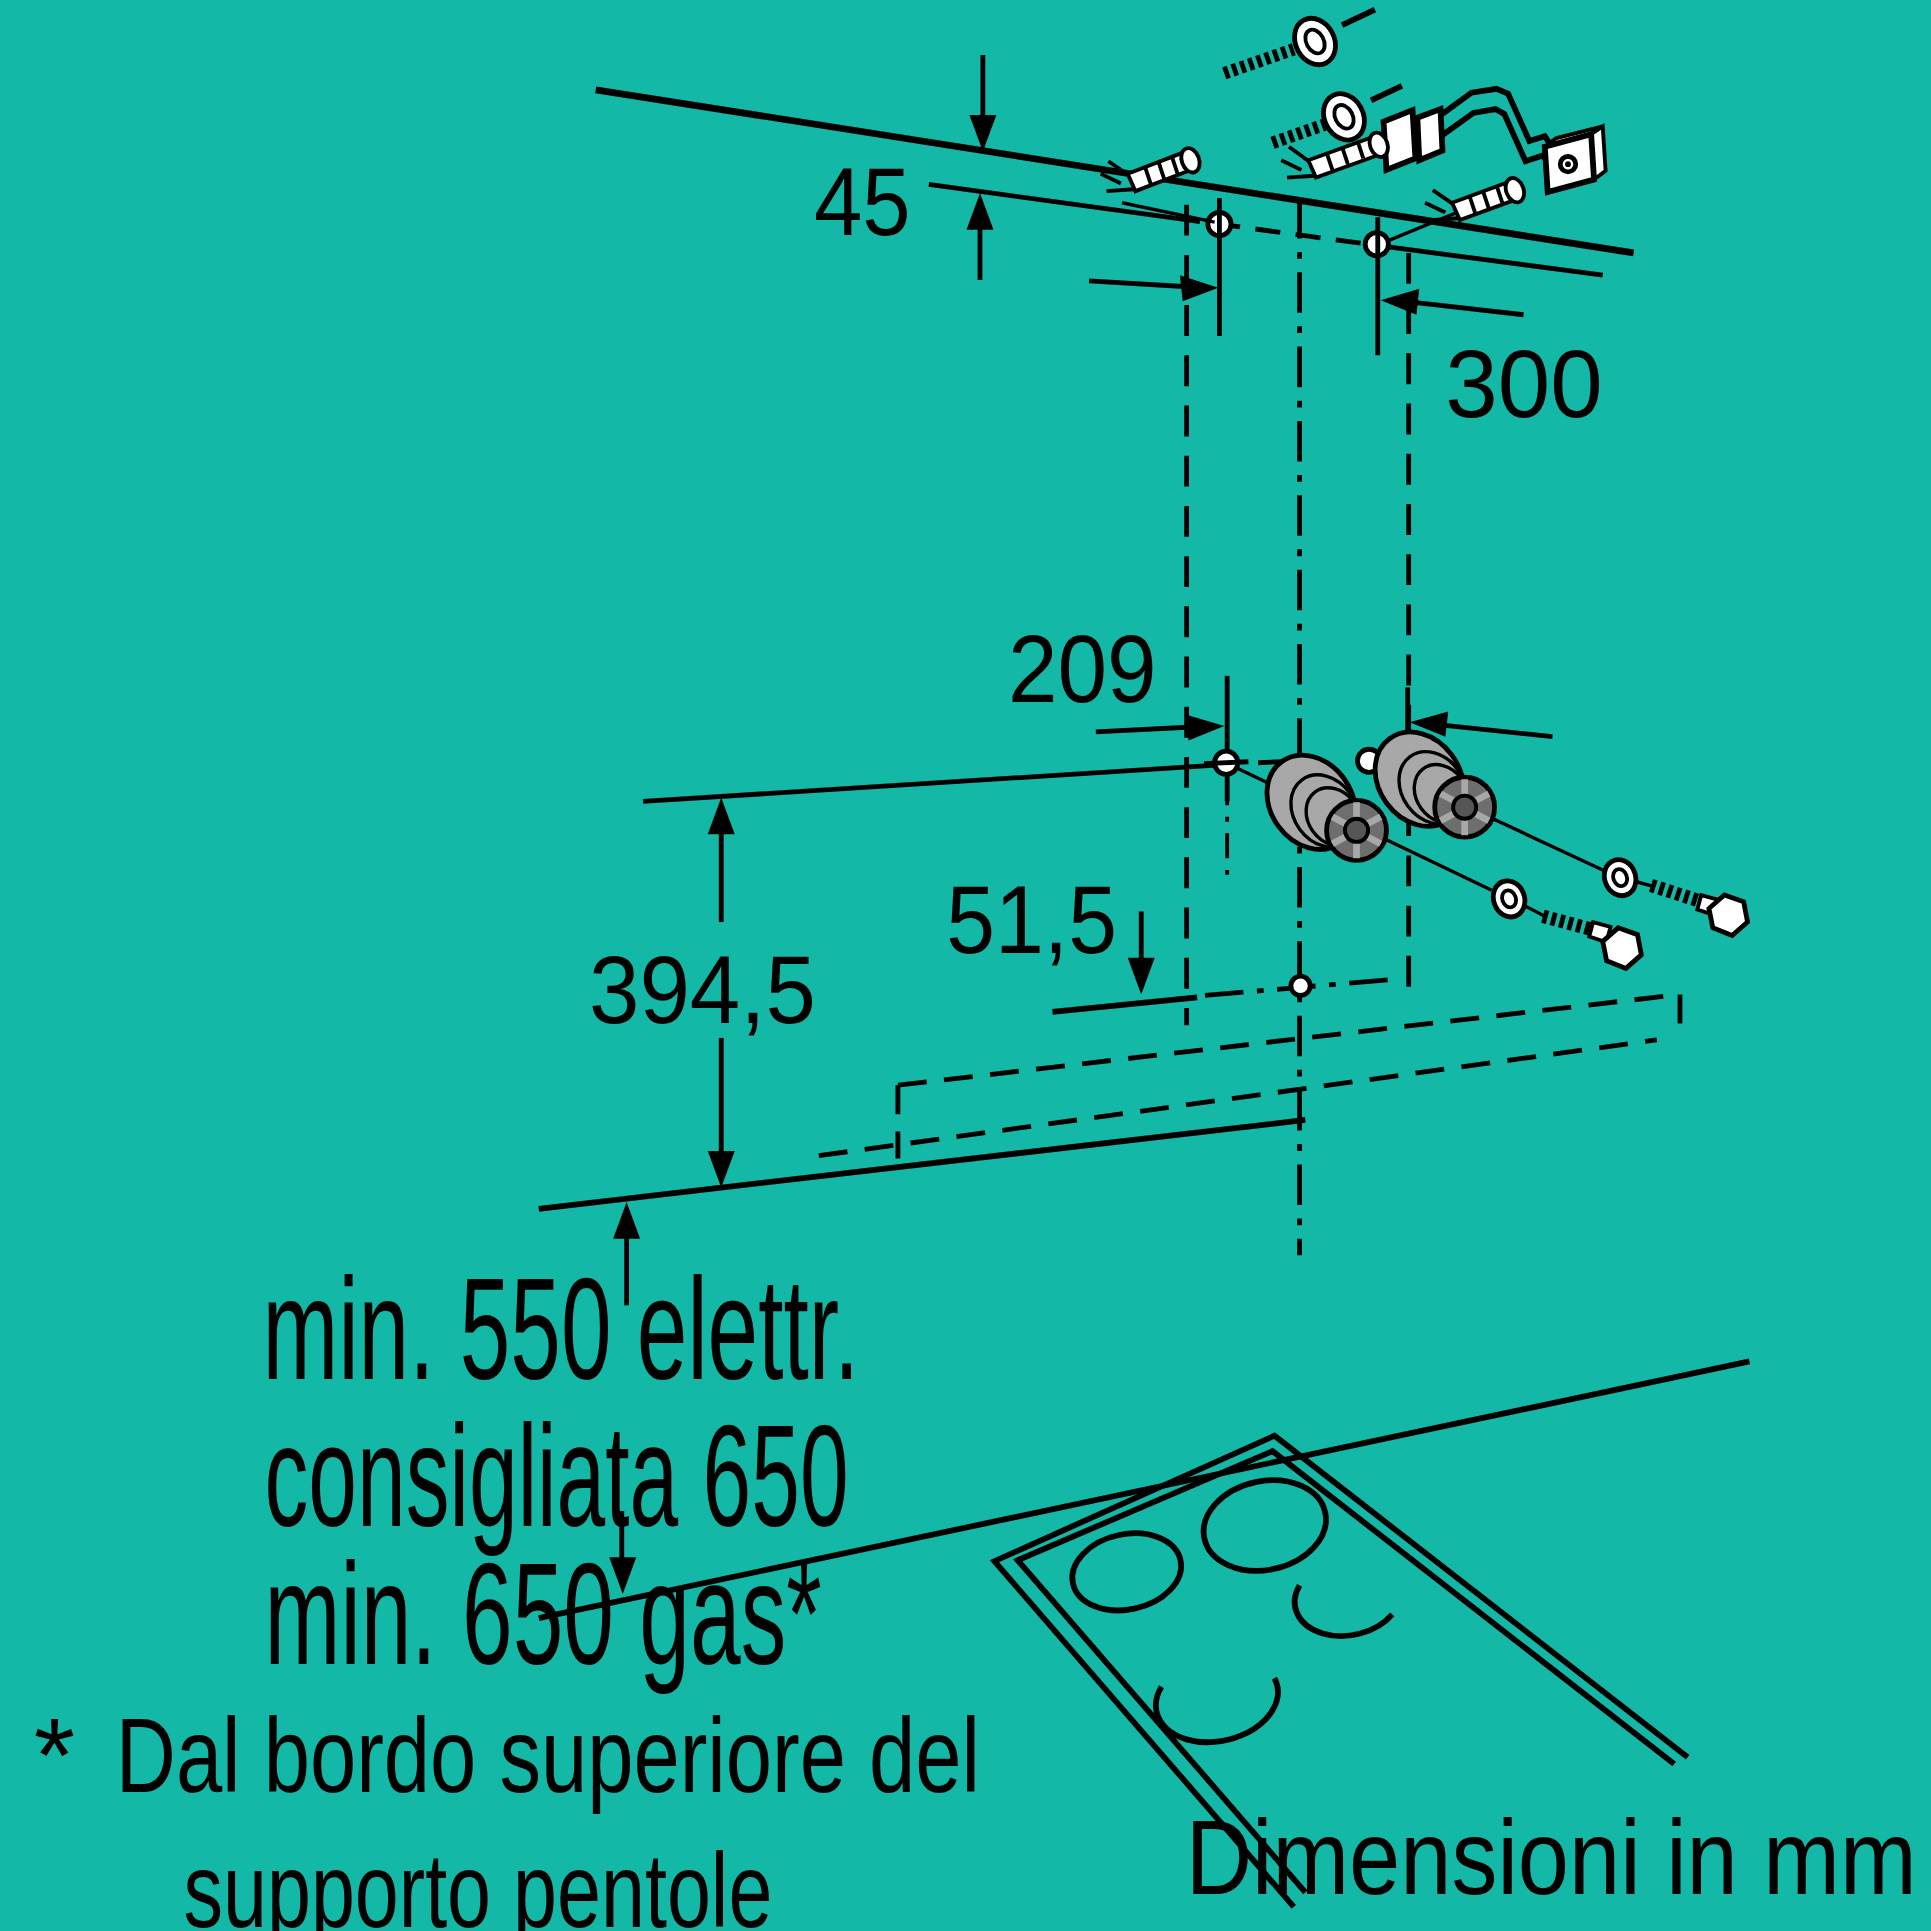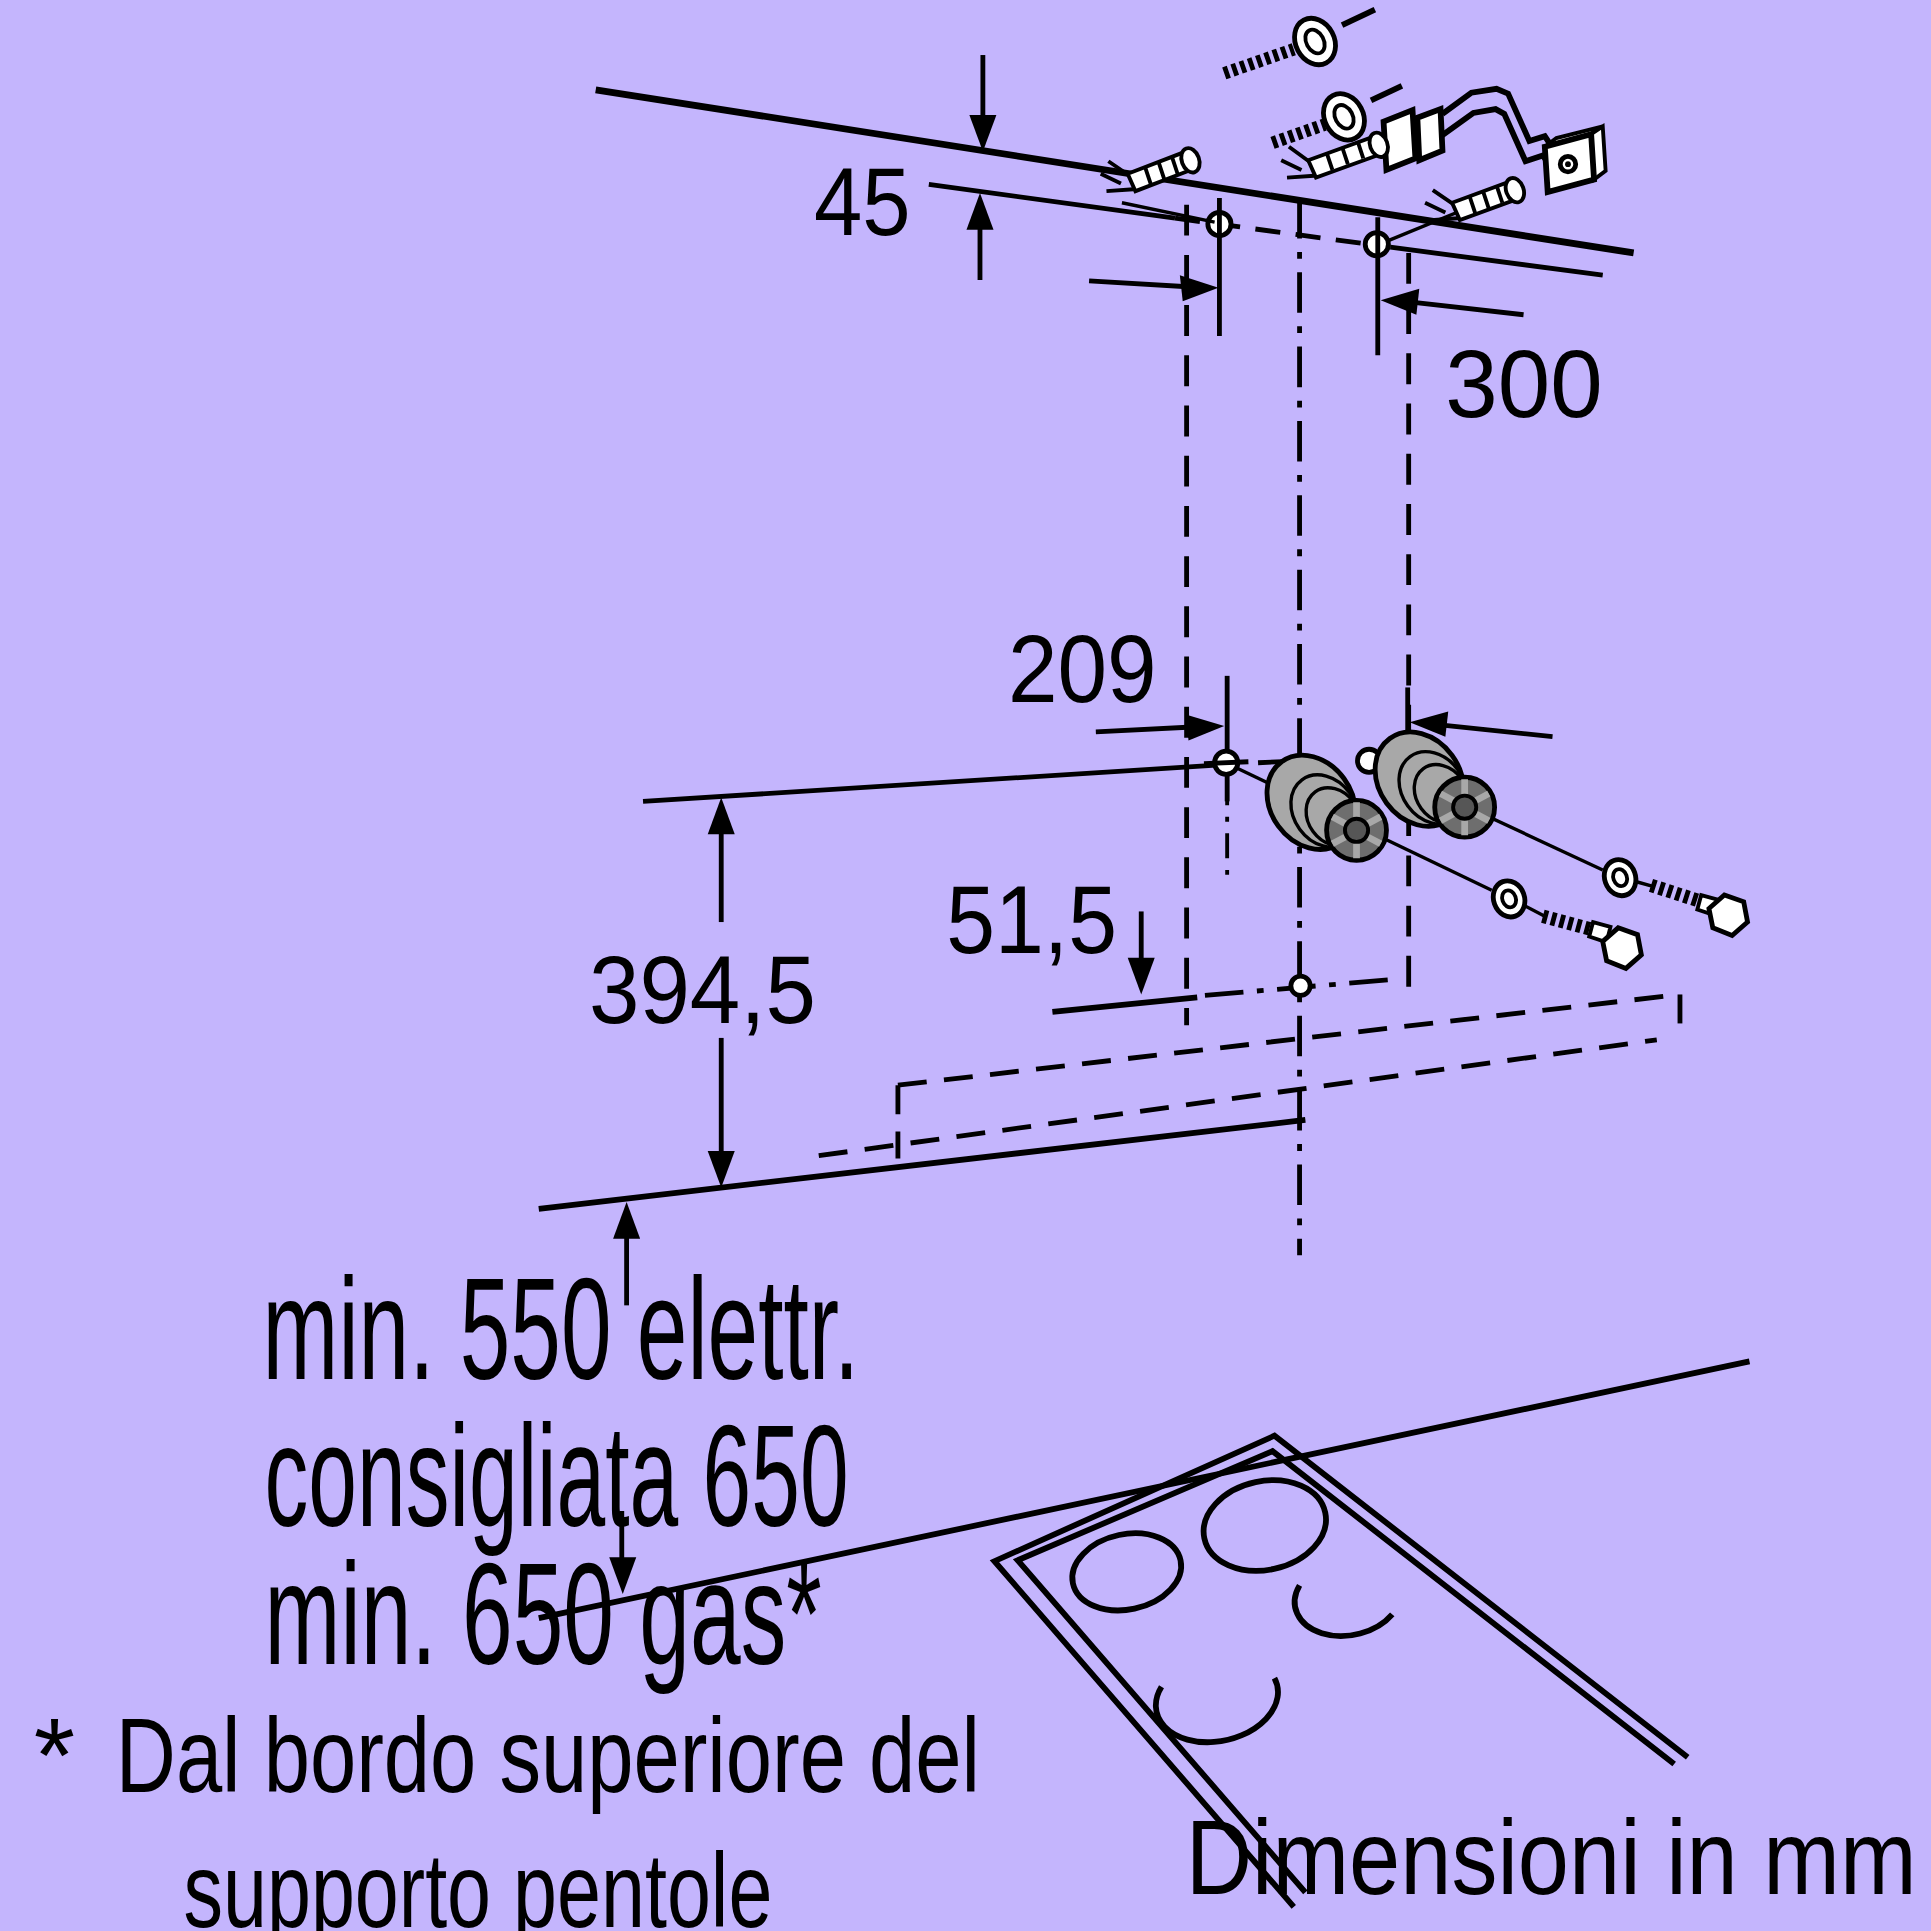--- a/index.html
+++ b/index.html
@@ -1,16 +1,16 @@
 <!DOCTYPE html>
 <html><head>
 <meta charset="utf-8">
 <style>
   html,body{margin:0;padding:0;background:#ffffff;}
-  .stage{width:1931px;height:1931px;background:#c4b5fd;position:relative;font-family:"Liberation Sans",sans-serif;}
+  .stage{width:1931px;height:1931px;background:#14b8a6;position:relative;font-family:"Liberation Sans",sans-serif;}
   svg text{font-family:"Liberation Sans",sans-serif;fill:#000;}
 </style>
 </head>
 <body>
 
 <div class="stage">
 <svg width="1931" height="1931" viewBox="0 0 2000 2000">
 
   <g stroke="#000" fill="none">
     <path d="M617,93 L1692,262" stroke-width="7"></path>

